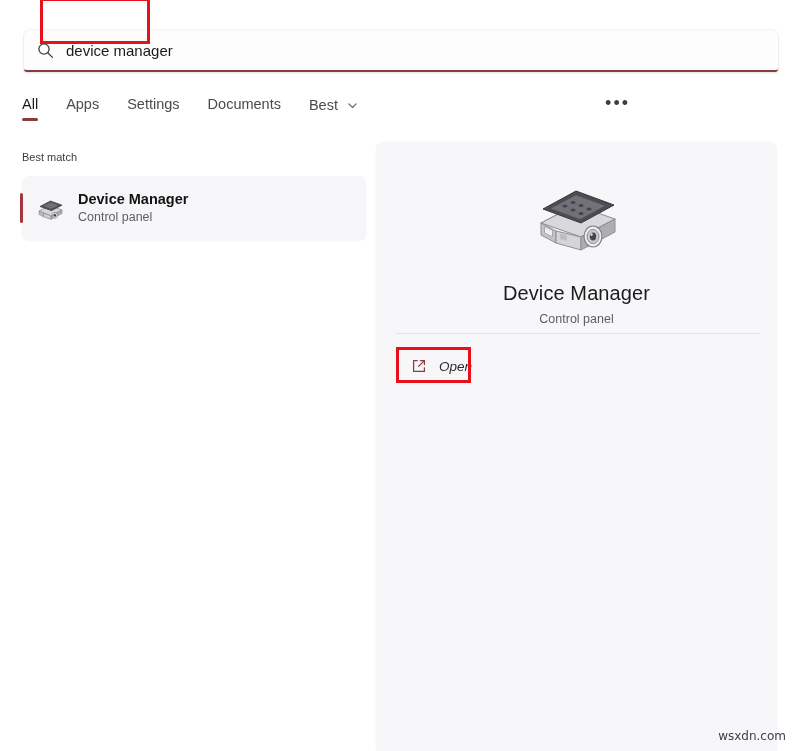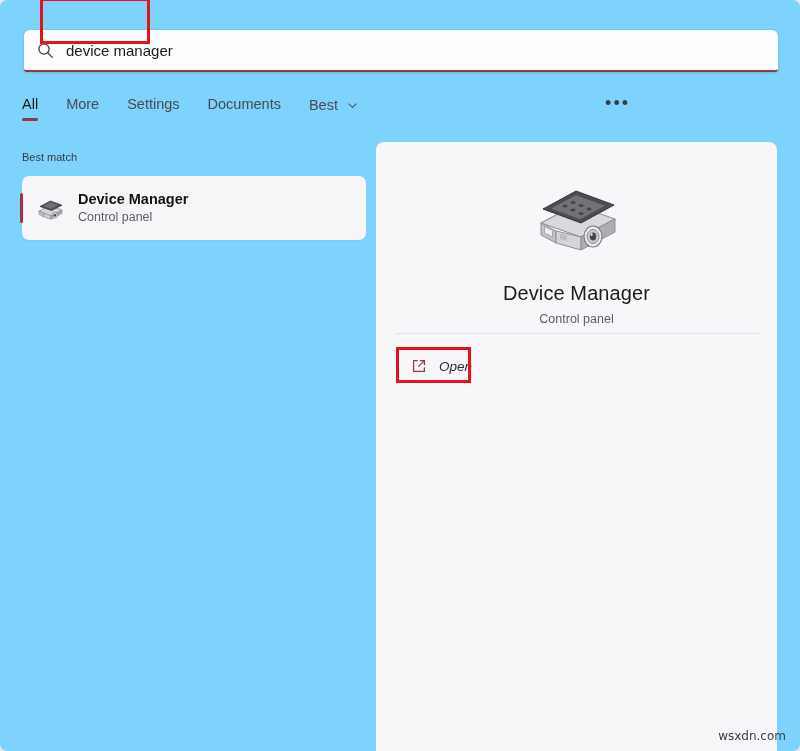--- a/index.html
+++ b/index.html
@@ -12,22 +12,21 @@
     overflow: hidden;
     background: #e9e9ef;
     font-family: "Liberation Sans", sans-serif;
     -webkit-font-smoothing: antialiased;
     position: relative;
   }
 
   #app {
     position: absolute;
     inset: 0;
-    background: #7dd3fc;
-    border-radius: 7px;
+    background: #ffffff;
   }
 
   
   .search-wrap {
     position: absolute;
     left: 24px;
     top: 30px;
     width: 754px;
     height: 42px;
   }
@@ -286,21 +285,21 @@
       <input class="search-input" type="text" value="device manager" placeholder="Type here to search" style="">
     </div>
   </div>
   <div class="anno-query"></div>
 
   <div class="tabs">
     <div class="tab active">
       <span>All</span>
     </div>
     <div class="tab">
-      <span>More</span>
+      <span>Apps</span>
     </div>
     <div class="tab">
       <span>Settings</span>
     </div>
     <div class="tab">
       <span>Documents</span>
     </div>
     <div class="tab">
       <span>Best</span>
       <span class="chev">

